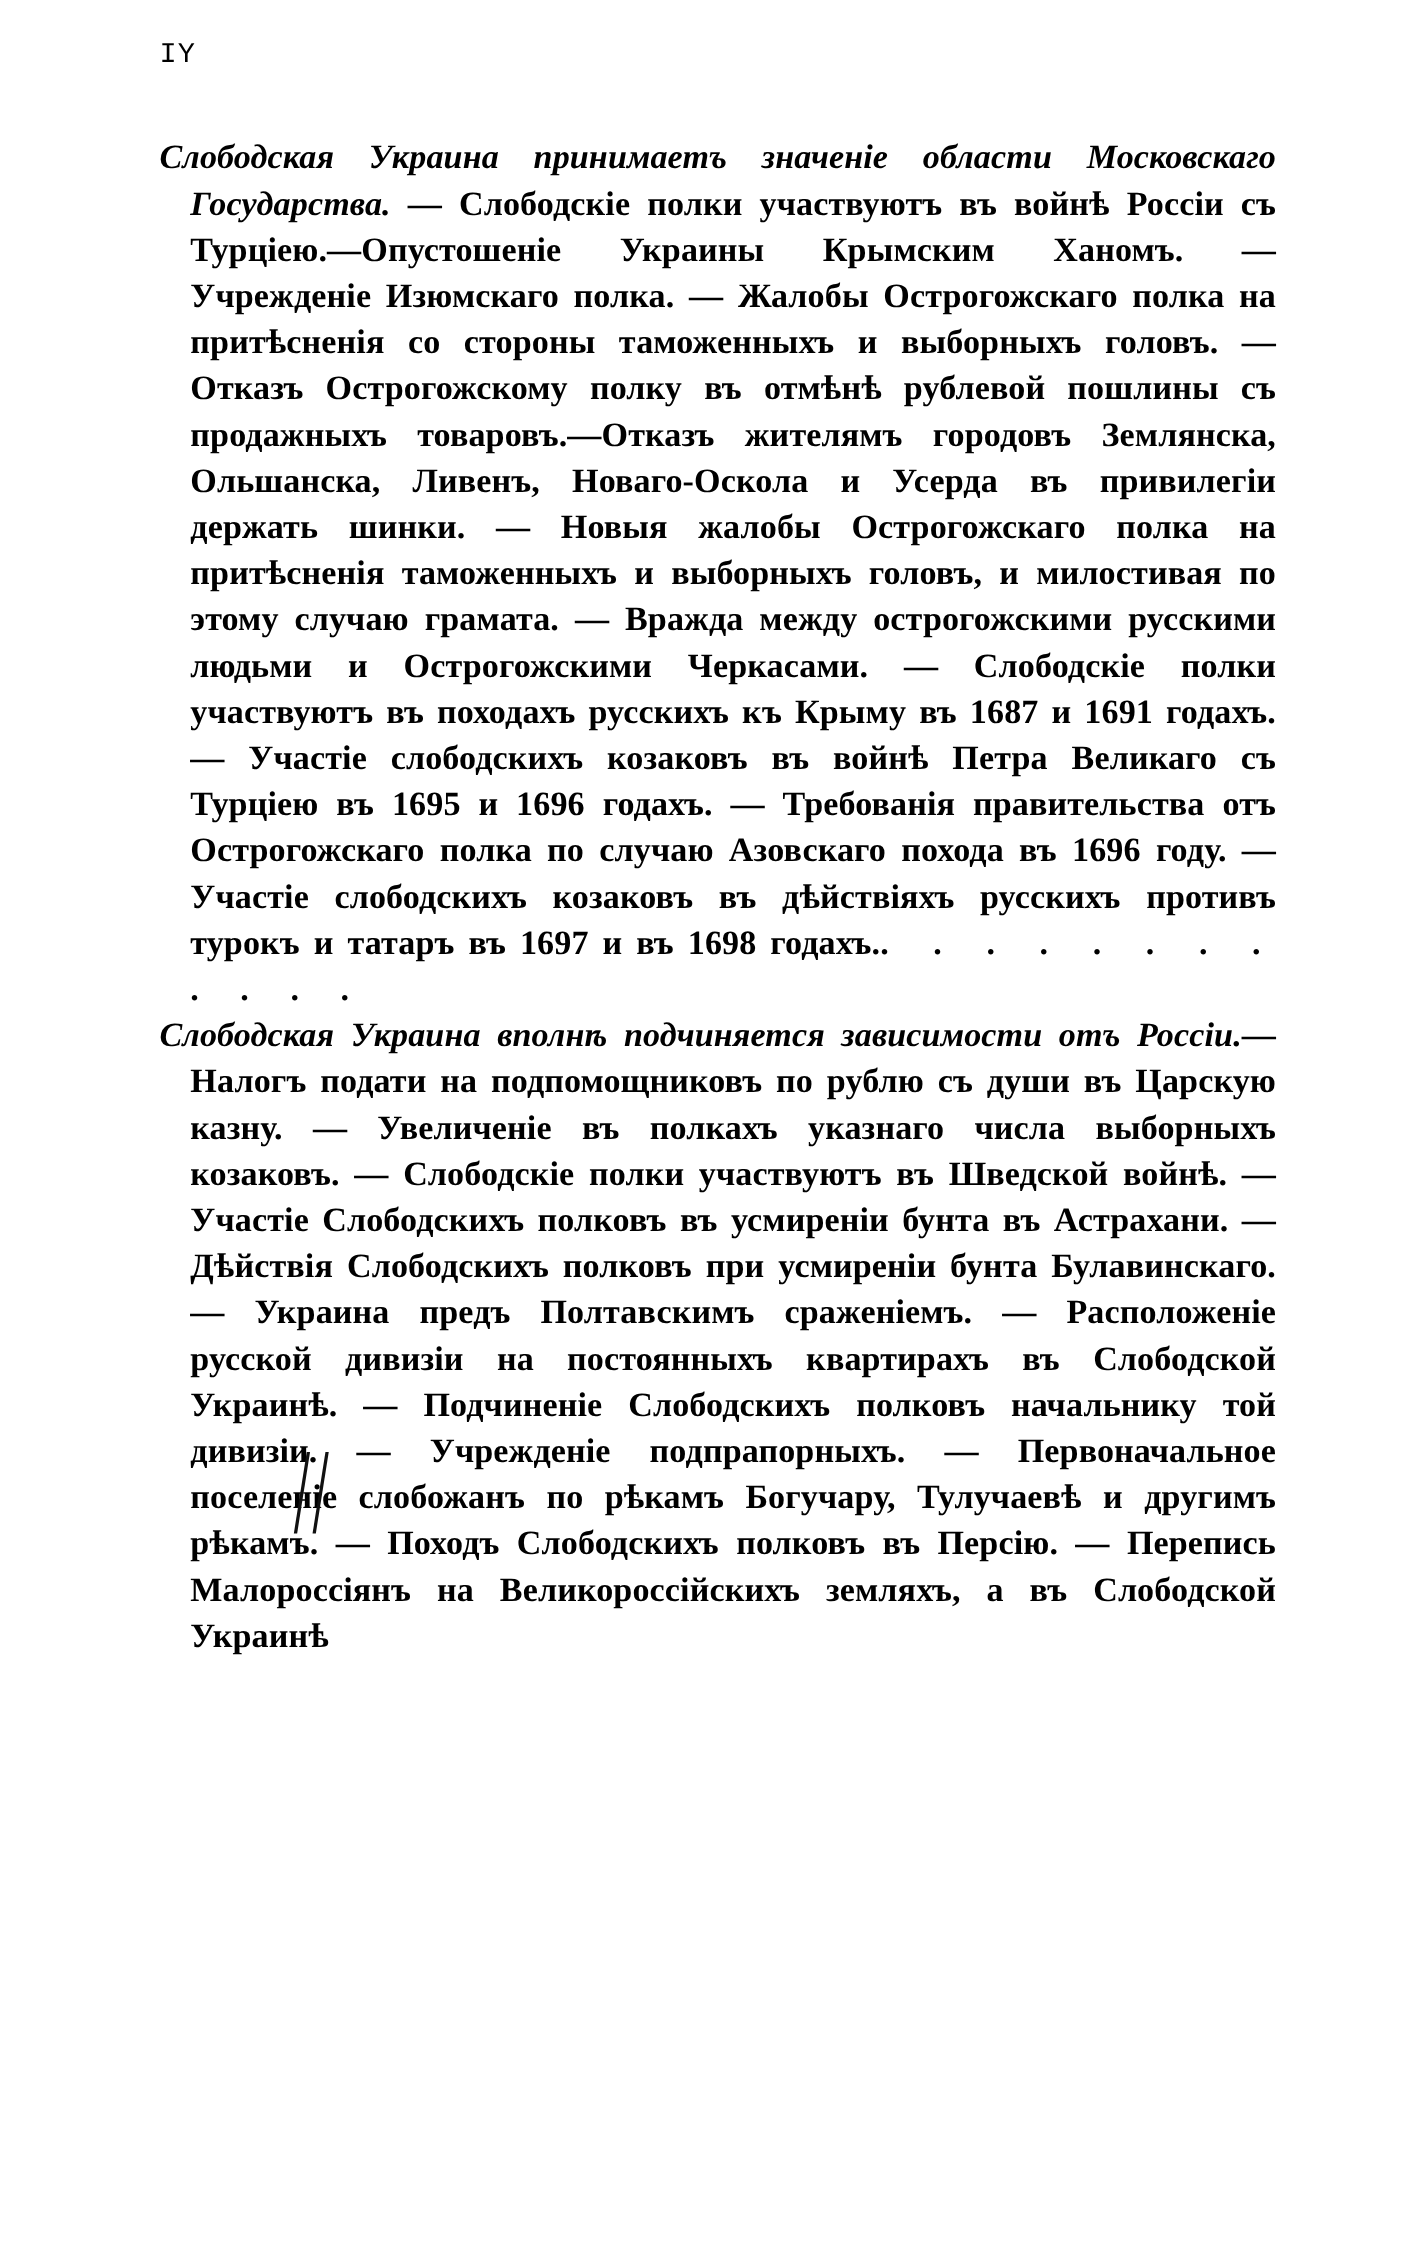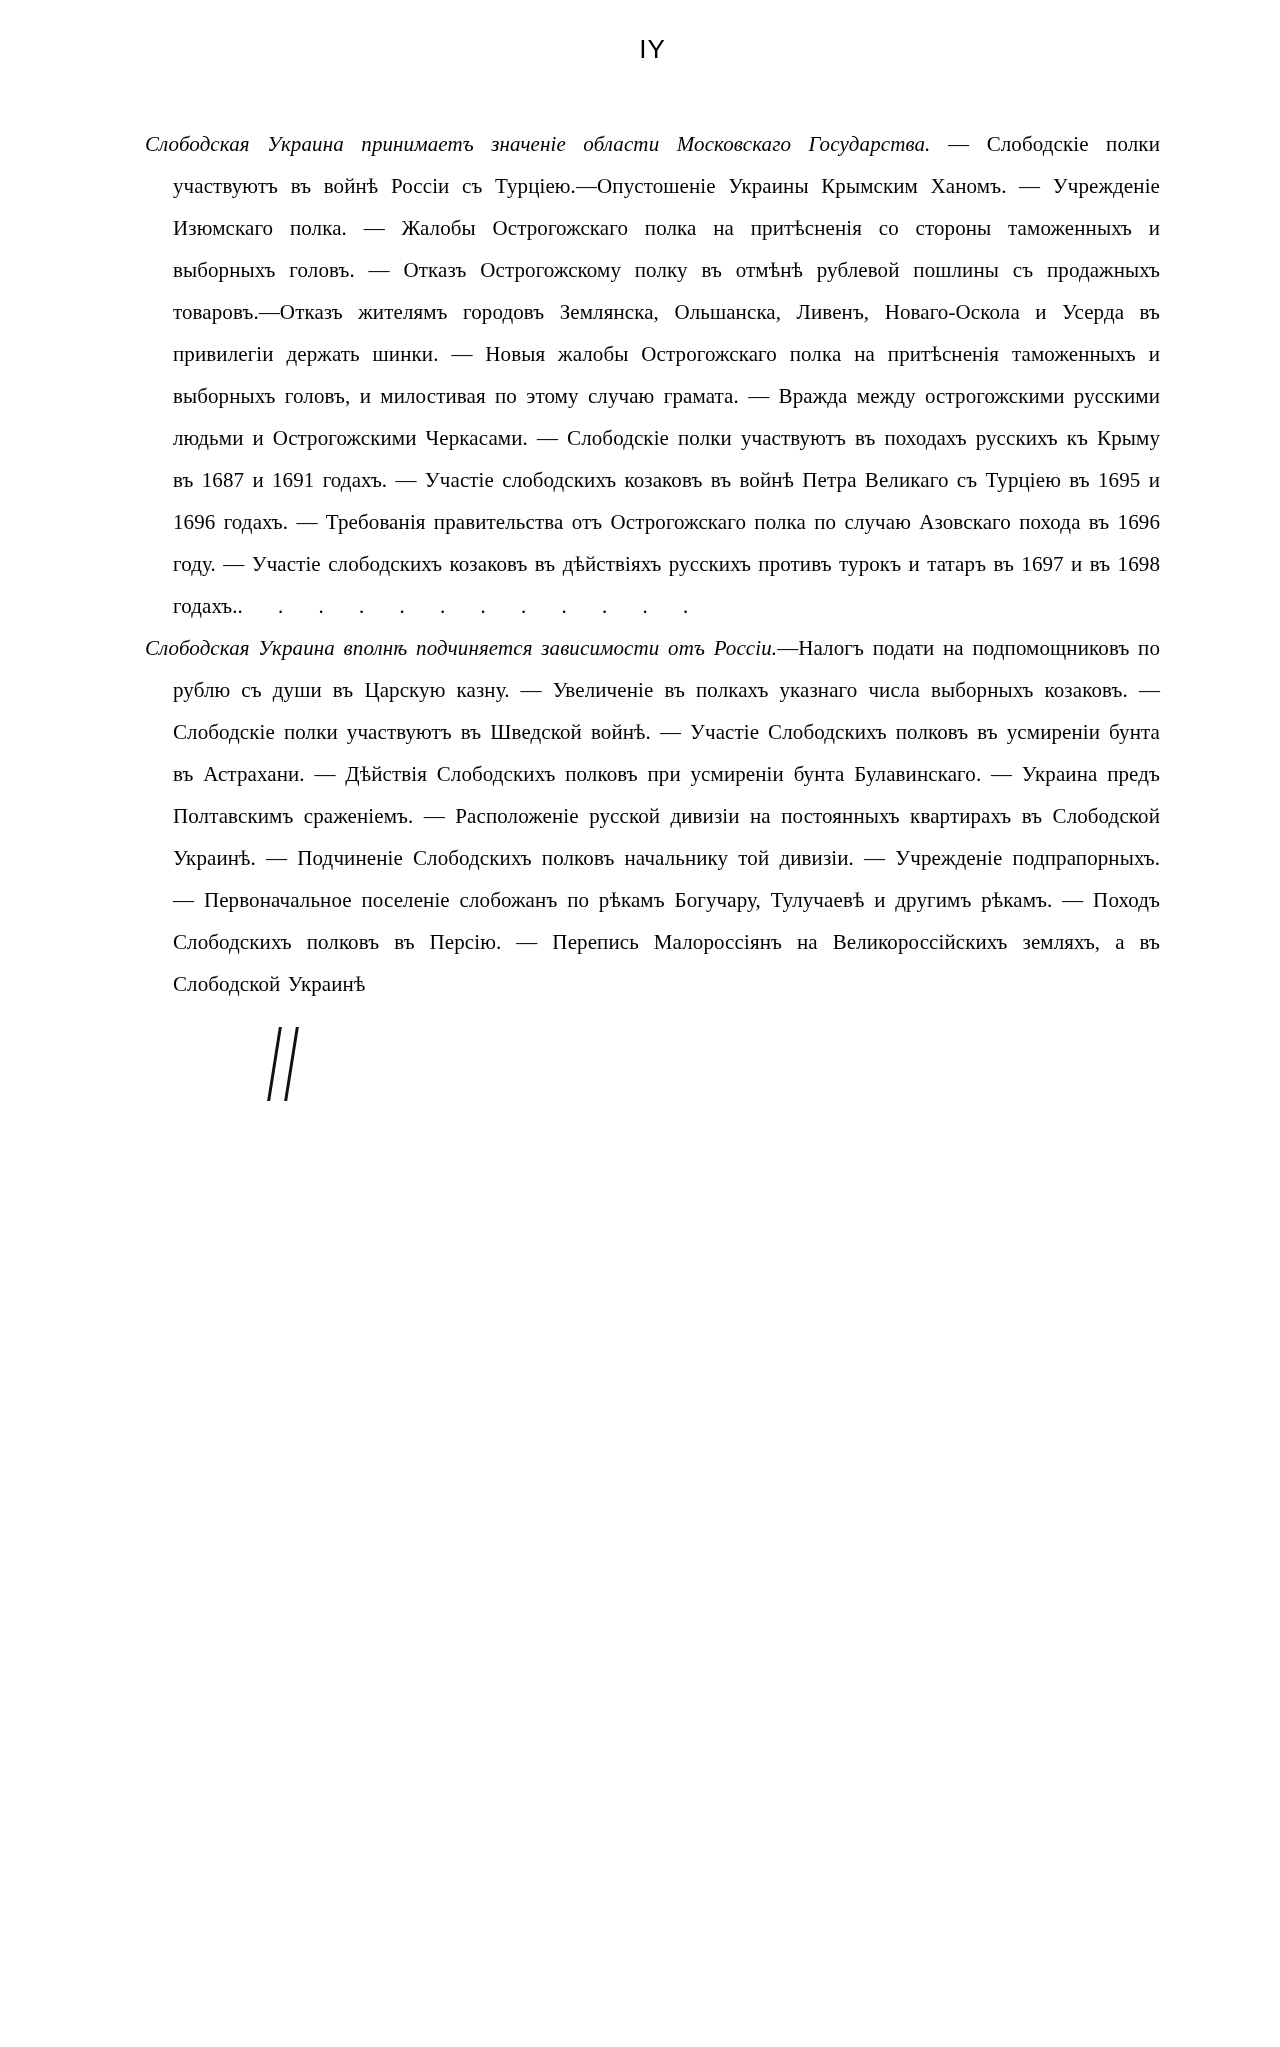--- a/index.html
+++ b/index.html
@@ -14,48 +14,48 @@
     color: #000000;
   }
   .page {
     width: 1280px;
     min-height: 2047px;
     box-sizing: border-box;
     padding: 34px 120px 40px 145px;
     position: relative;
   }
   .page-number {
-    text-align: center;
     font-size: 26px;
     letter-spacing: 1px;
-    font-family: Liberation Sans, sans-serif;
+    font-family: Liberation Mono, monospace;
     margin: 0 0 58px 0;
   }
   .chapter-heading {
     text-align: center;
     font-size: 26px;
     letter-spacing: 1.4px;
     font-family: "Liberation Sans", sans-serif;
     font-weight: normal;
     margin: 0 0 42px 0;
   }
   .chapter-heading.second {
     margin-top: 64px;
     margin-bottom: 46px;
   }
   .summary {
-    font-size: 21px;
+    font-size: 31px;
     line-height: 42px;
     text-align: justify;
     text-indent: -28px;
     padding-left: 28px;
     font-family: "Liberation Serif", serif;
     margin: 0;
     letter-spacing: 0.1px;
     word-spacing: 2px;
+    font-weight: bold;
   }
   .summary .lead {
     font-style: italic;
   }
   .dotline {
     letter-spacing: 14px;
   }
   
   .margin-mark {
     position: absolute;

